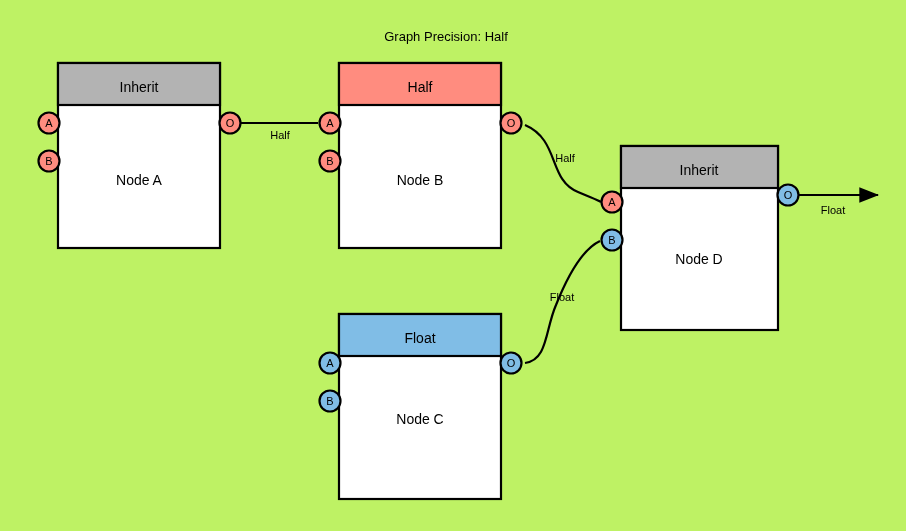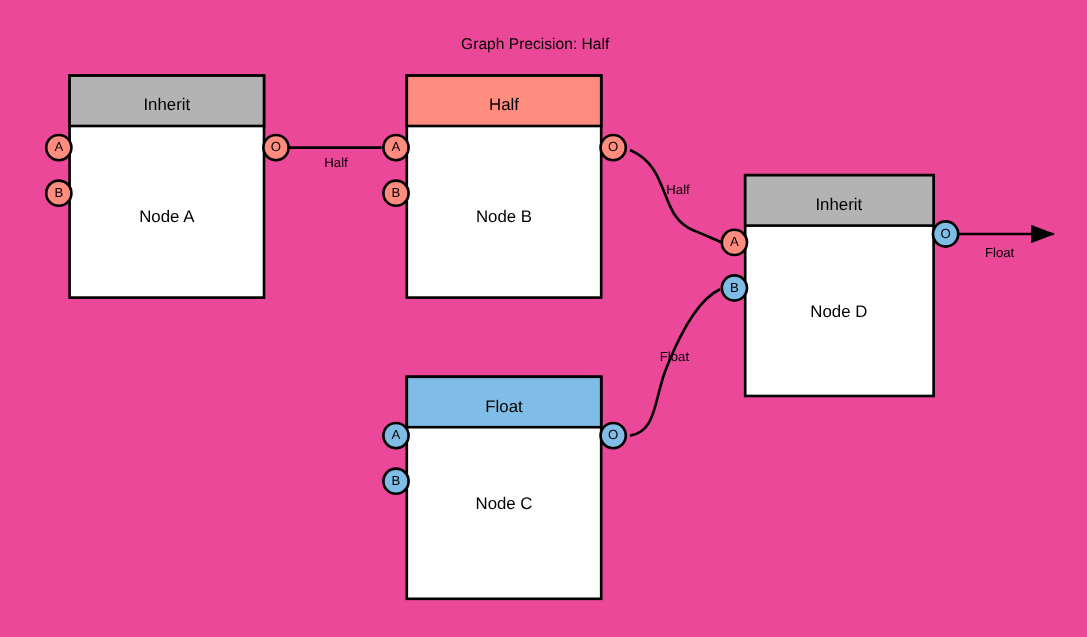--- a/index.html
+++ b/index.html
@@ -10,21 +10,21 @@
   body {
     width: 906px;
     height: 531px;
     font-family: "Liberation Sans", sans-serif;
     overflow: hidden;
   }
   #stage {
     position: relative;
     width: 906px;
     height: 531px;
-    background: #ec4899;
+    background: #bef264;
   }
   svg.canvas {
     position: absolute;
     left: 0;
     top: 0;
     width: 906px;
     height: 531px;
   }
   .node-rect {
     fill: #ffffff;

